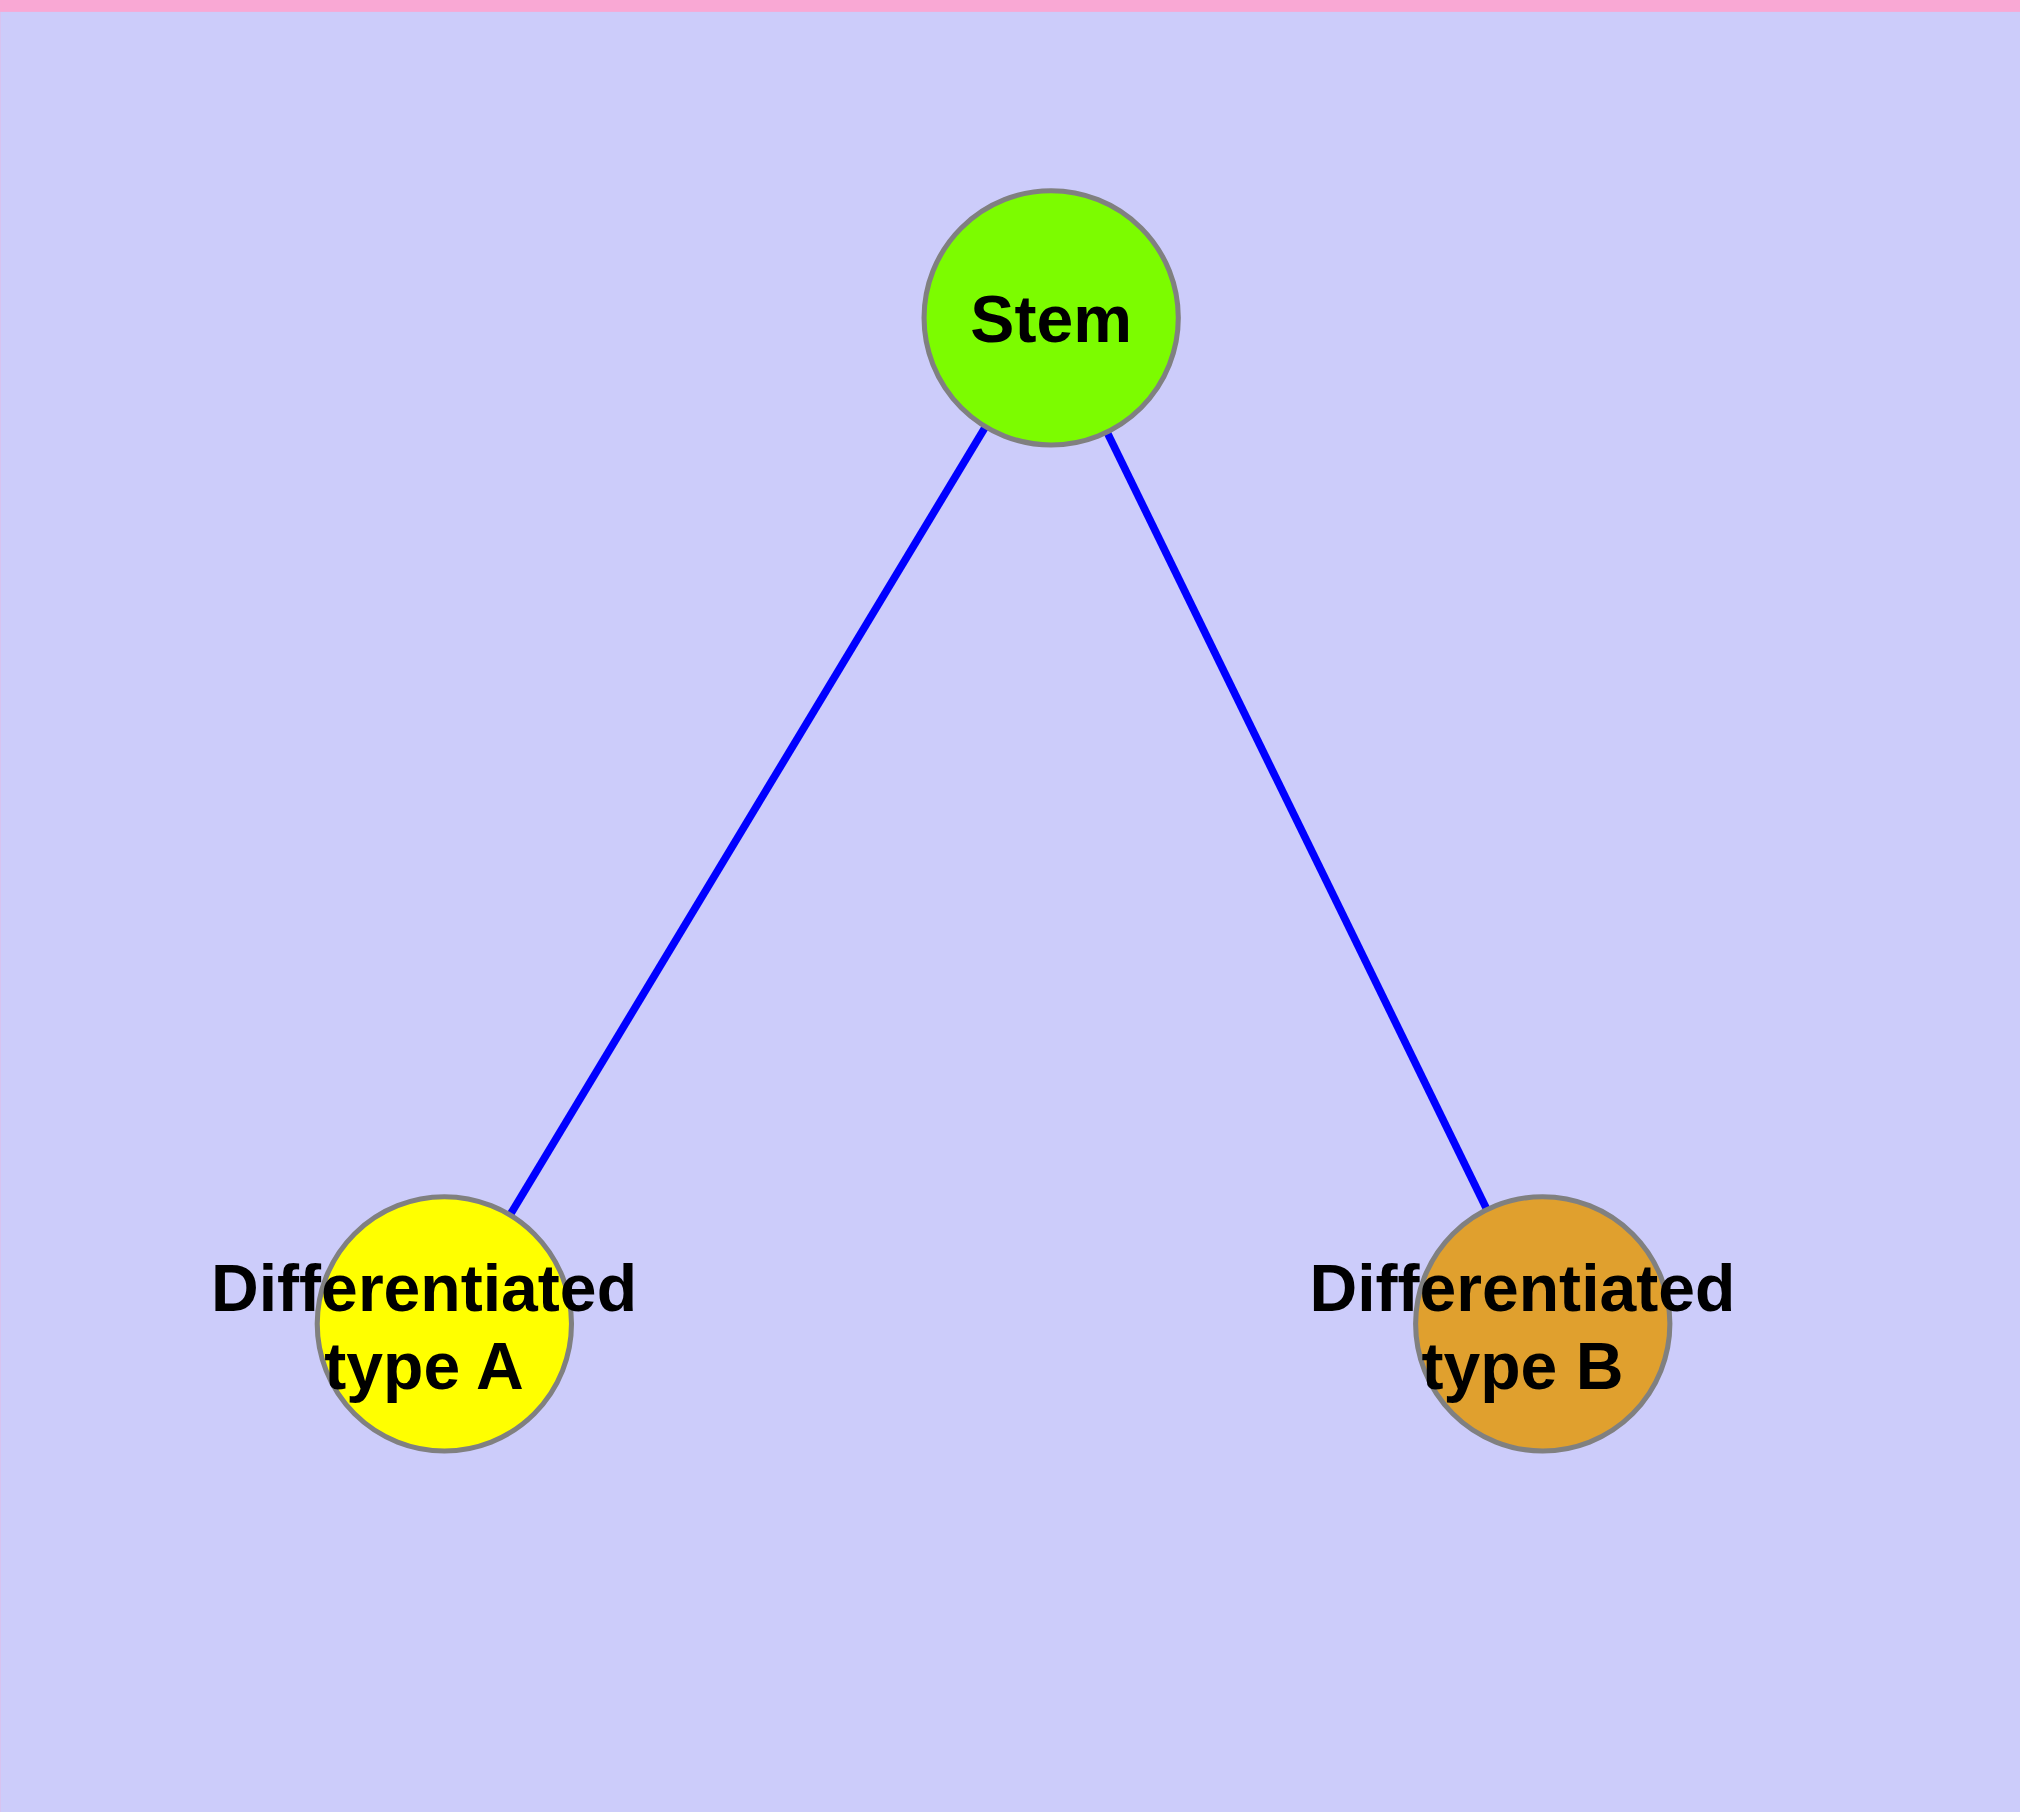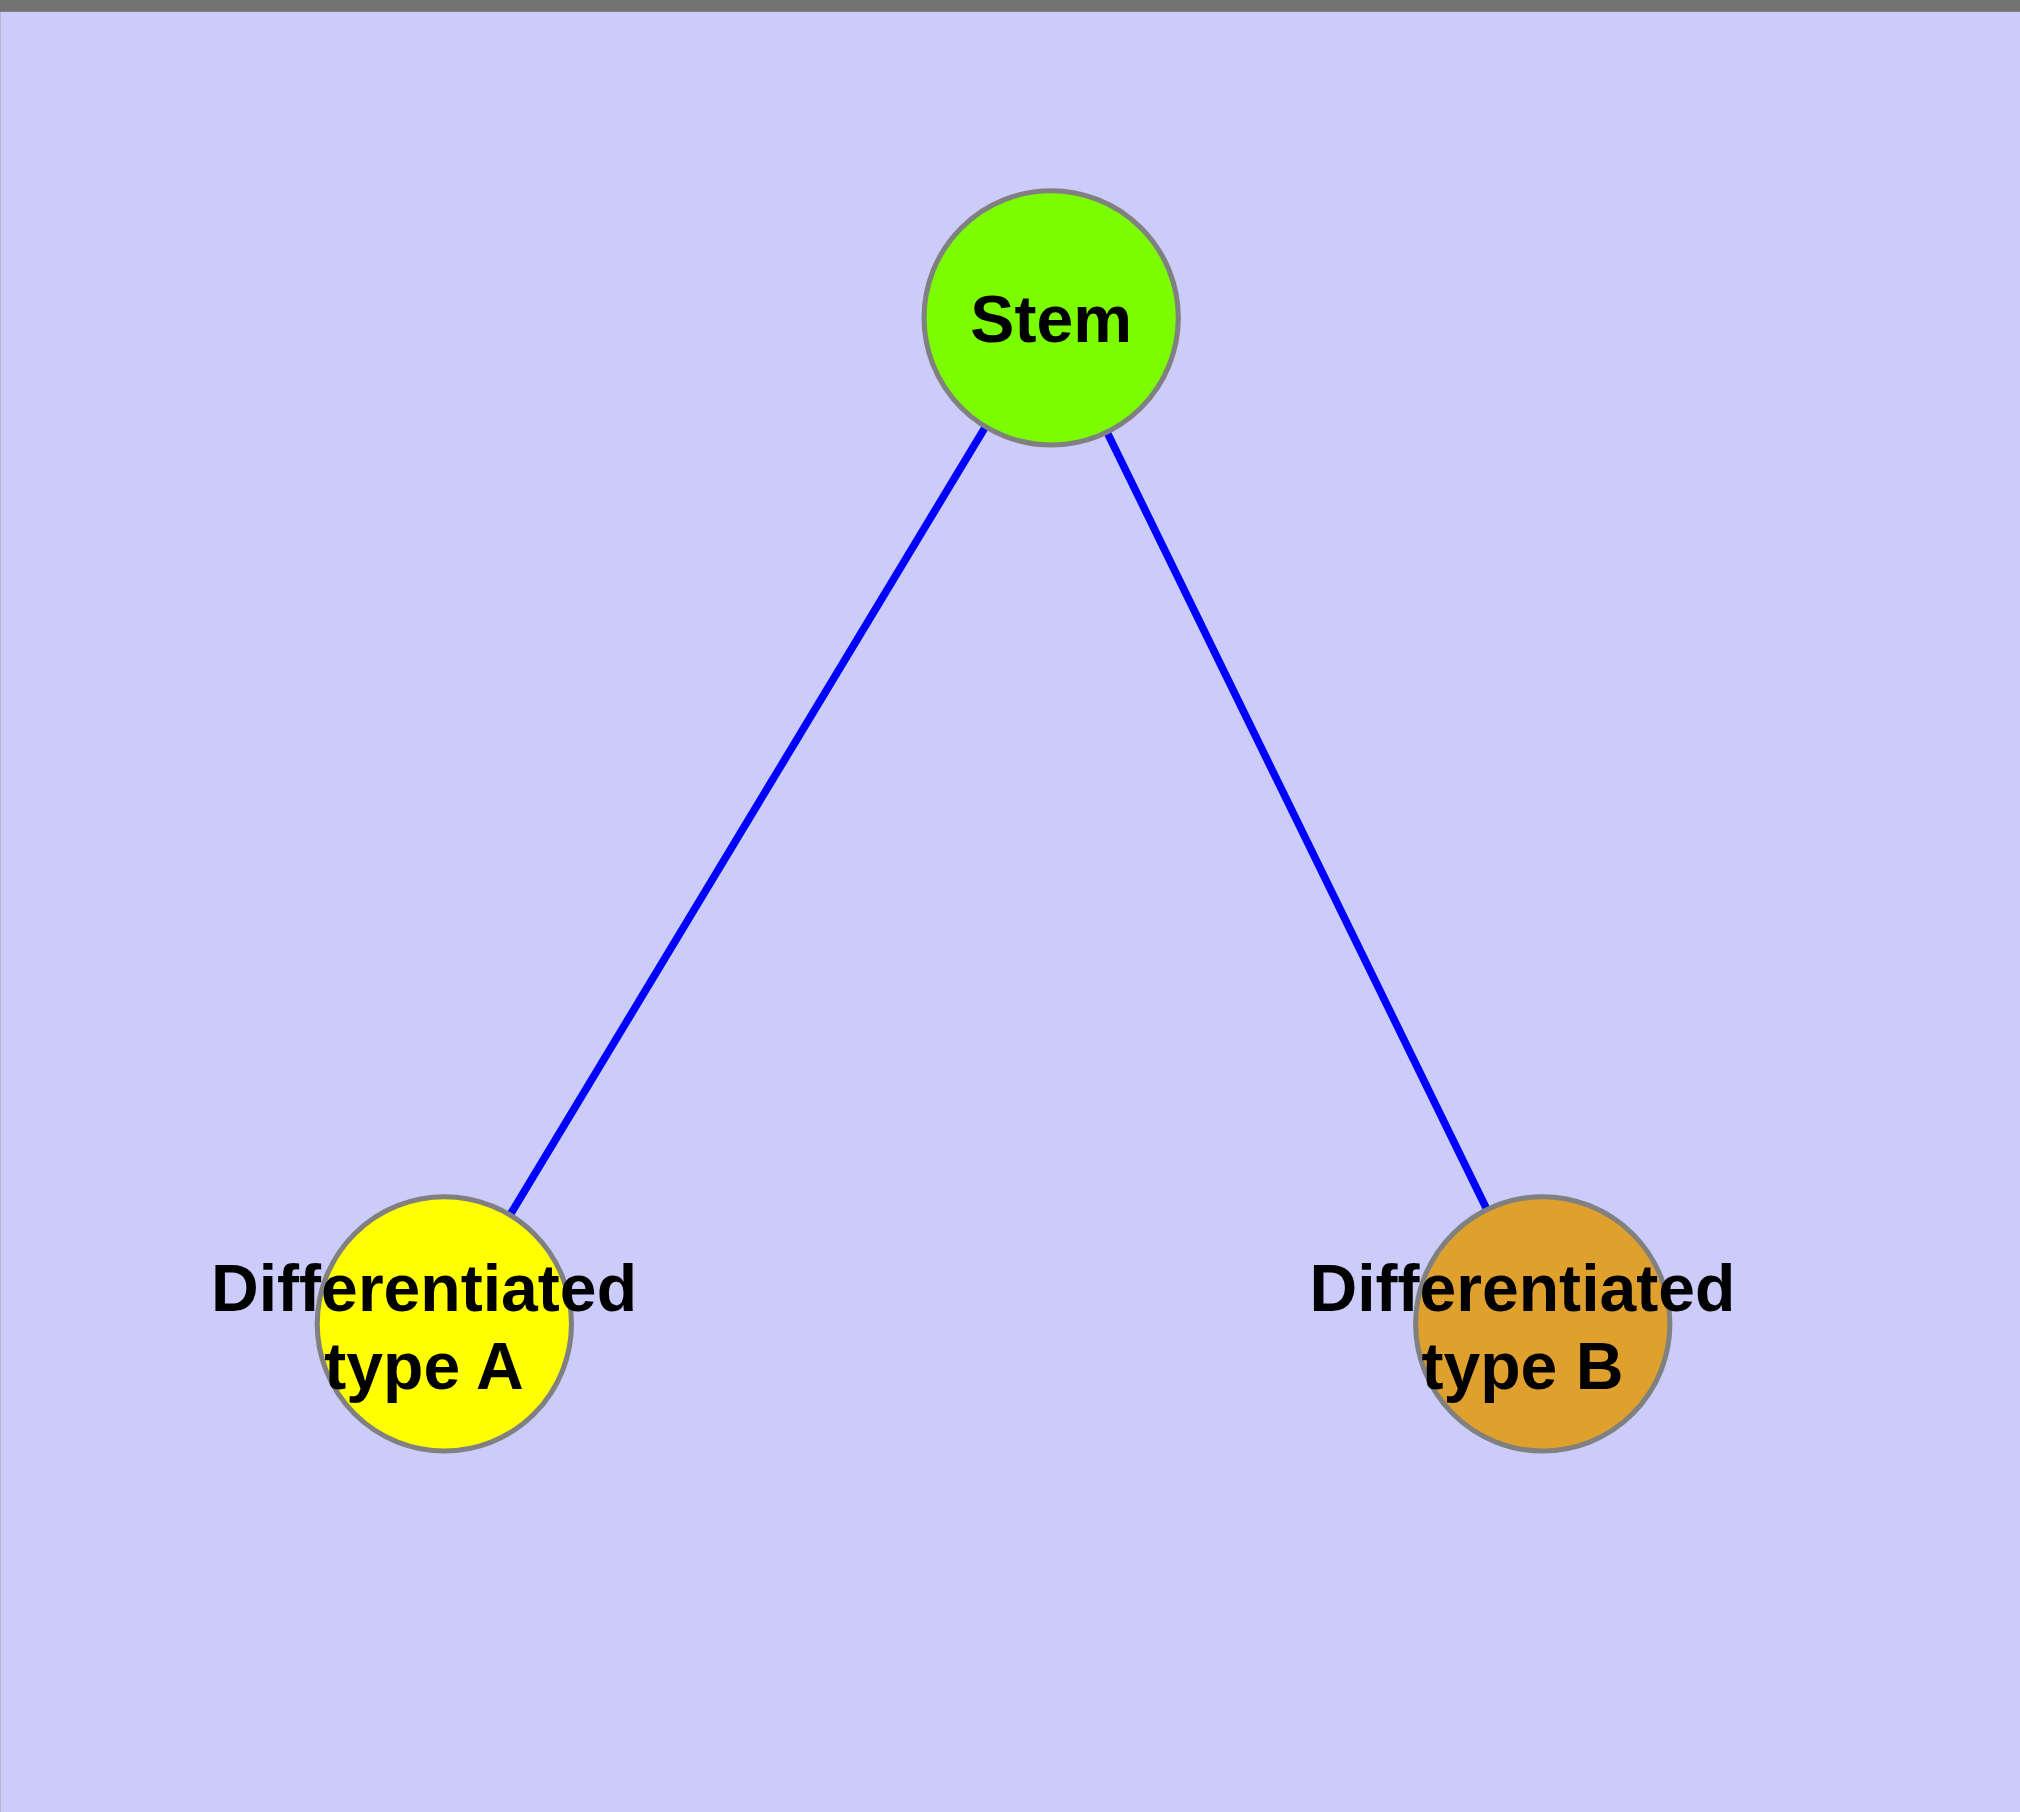--- a/index.html
+++ b/index.html
@@ -30,21 +30,21 @@
     font-family: "Liberation Sans", sans-serif;
     font-weight: bold;
     fill: #000000;
     text-anchor: middle;
     dominant-baseline: auto;
   }
 </style>
 </head>
 <body style="background: rgb(255, 255, 255);">
 
-<div id="canvas" style="width: 2021px; height: 1812px; background: #737373;">
+<div id="canvas" style="width: 2021px; height: 1812px; background: #f9a8d4;">
   <svg id="graph-svg" viewBox="0 0 2384 2138" xmlns="http://www.w3.org/2000/svg" style="width: 2021px; height: 1812px;">
 
     <rect id="bg-rect" x="0" y="14" width="2384" height="2124" fill="#ccccfa"></rect>
 
     <g id="edge-layer">
         <line x1="1240" y1="375" x2="524" y2="1562" stroke="#0000ff" stroke-width="9" stroke-linecap="butt"></line>
         <line x1="1240" y1="375" x2="1820" y2="1562" stroke="#0000ff" stroke-width="9" stroke-linecap="butt"></line>
       </g>
     <g id="node-layer">
         <g>

